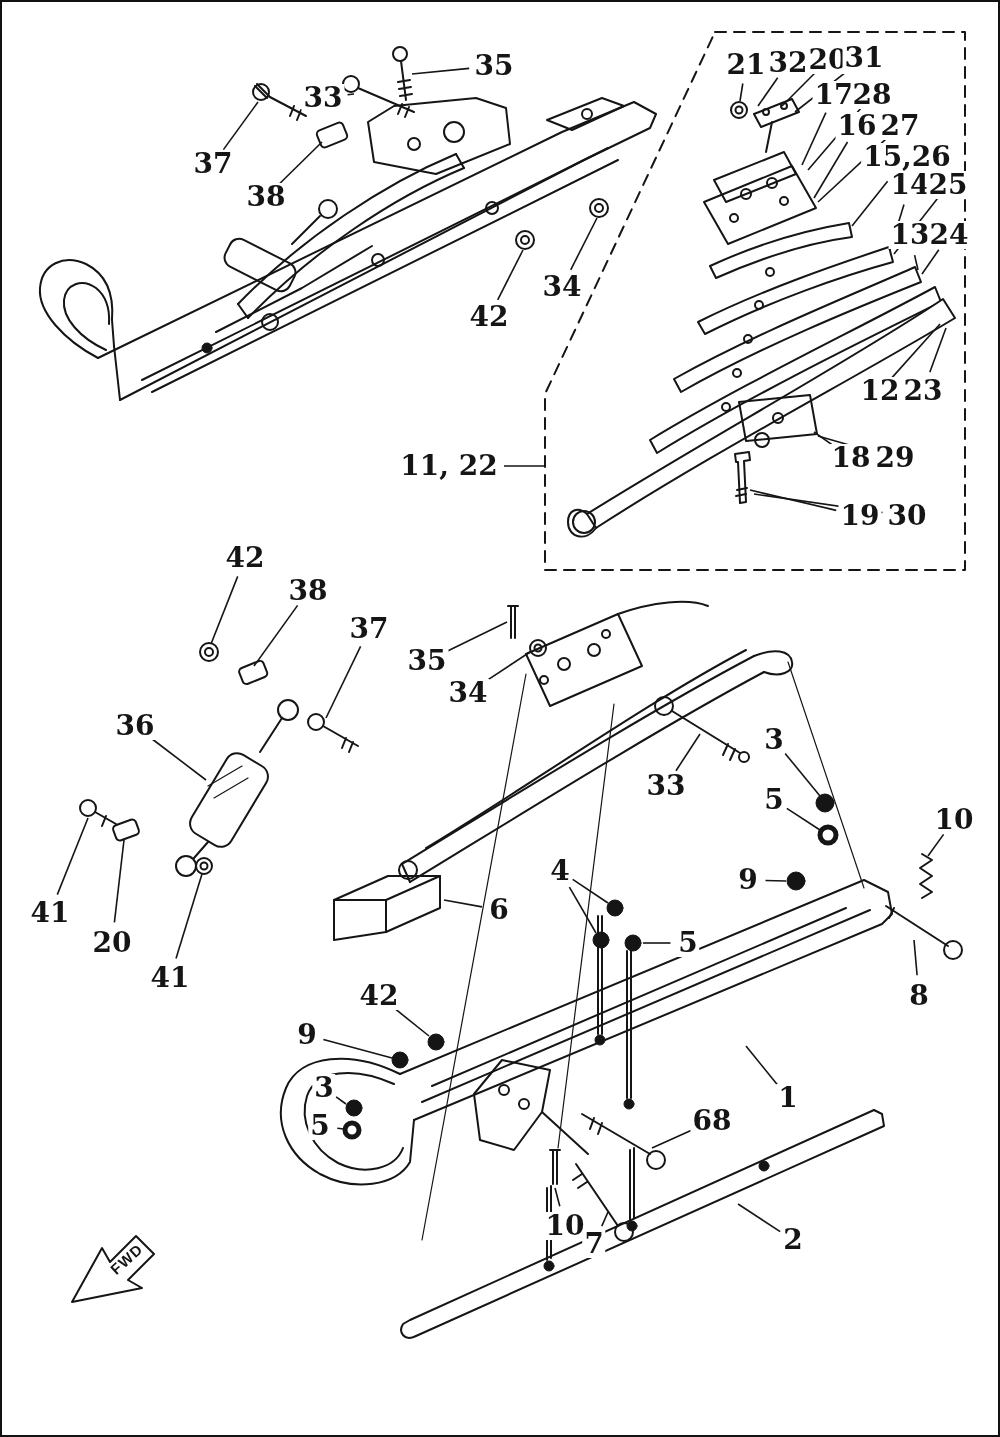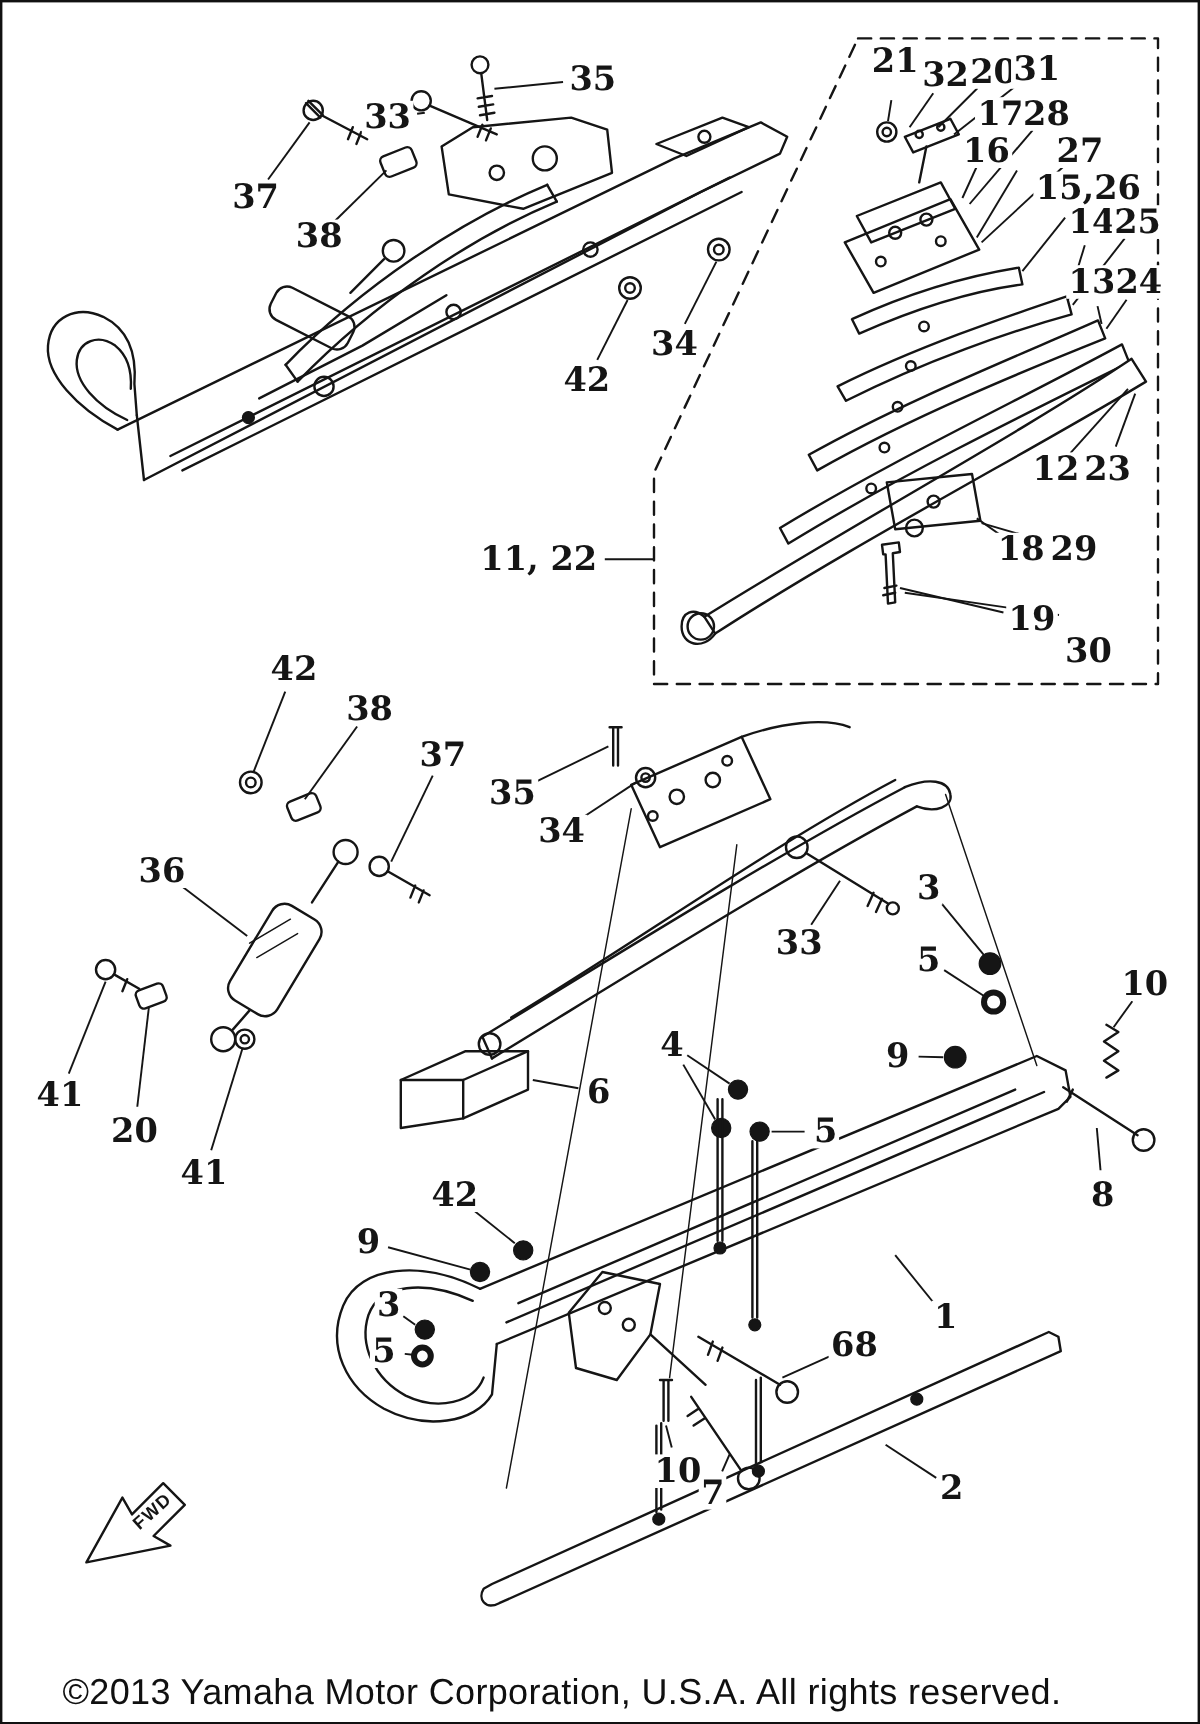--- a/index.html
+++ b/index.html
@@ -261,39 +261,39 @@
       <line x1="335.3" y1="1126.2" x2="342" y2="1127"></line>
     </svg>
 
   <div id="callout-layer">
       <span class="callout" style="left: 492px; top: 64px;">35</span>
       <span class="callout" style="left: 321px; top: 96px;">33</span>
       <span class="callout" style="left: 211px; top: 162px;">37</span>
       <span class="callout" style="left: 264px; top: 195px;">38</span>
       <span class="callout" style="left: 487px; top: 315px;">42</span>
       <span class="callout" style="left: 560px; top: 285px;">34</span>
-      <span class="callout" style="left: 744px; top: 49px; text-align: right;">21</span>
+      <span class="callout" style="left: 744px; top: 63px; text-align: right;">21</span>
       <span class="callout" style="left: 786px; top: 61px;">32</span>
       <span class="callout" style="left: 826px; top: 58px;">20</span>
       <span class="callout" style="left: 862px; top: 56px;">31</span>
       <span class="callout" style="left: 832px; top: 93px;">17</span>
       <span class="callout" style="left: 870px; top: 93px;">28</span>
-      <span class="callout" style="left: 820px; top: 124px;">16</span>
+      <span class="callout" style="left: 855px; top: 124px;">16</span>
       <span class="callout" style="left: 898px; top: 124px;">27</span>
       <span class="callout" style="left: 905px; top: 155px;">15,26</span>
       <span class="callout" style="left: 908px; top: 183px; text-align: center;">14</span>
       <span class="callout" style="left: 946px; top: 183px;">25</span>
       <span class="callout" style="left: 908px; top: 233px;">13</span>
       <span class="callout" style="left: 947px; top: 233px;">24</span>
       <span class="callout" style="left: 878px; top: 389px;">12</span>
       <span class="callout" style="left: 921px; top: 389px;">23</span>
       <span class="callout" style="left: 849px; top: 456px;">18</span>
       <span class="callout" style="left: 893px; top: 456px;">29</span>
       <span class="callout" style="left: 858px; top: 514px;">19</span>
-      <span class="callout" style="left: 905px; top: 514px; margin-top: 27px;">30</span>
+      <span class="callout" style="left: 905px; top: 514px;">30</span>
       <span class="callout" style="left: 447px; top: 464px;">11, 22</span>
       <span class="callout" style="left: 243px; top: 556px;">42</span>
       <span class="callout" style="left: 306px; top: 589px;">38</span>
       <span class="callout" style="left: 367px; top: 627px;">37</span>
       <span class="callout" style="left: 425px; top: 659px;">35</span>
       <span class="callout" style="left: 466px; top: 691px;">34</span>
       <span class="callout" style="left: 664px; top: 784px;">33</span>
       <span class="callout" style="left: 772px; top: 738px;">3</span>
       <span class="callout" style="left: 772px; top: 798px;">5</span>
       <span class="callout" style="left: 746px; top: 878px;">9</span>
@@ -310,14 +310,13 @@
       <span class="callout" style="left: 710px; top: 1119px;">68</span>
       <span class="callout" style="left: 791px; top: 1238px;">2</span>
       <span class="callout" style="left: 592px; top: 1242px;">7</span>
       <span class="callout" style="left: 563px; top: 1224px;">10</span>
       <span class="callout" style="left: 305px; top: 1033px;">9</span>
       <span class="callout" style="left: 377px; top: 994px;">42</span>
       <span class="callout" style="left: 322px; top: 1086px;">3</span>
       <span class="callout" style="left: 318px; top: 1124px;">5</span>
     </div>
 
-  <div class="copyright">©2013 Yamaha Motor Corporation, U.S.A. All rights reserved.</div>
 </div>
 
 </body></html>

